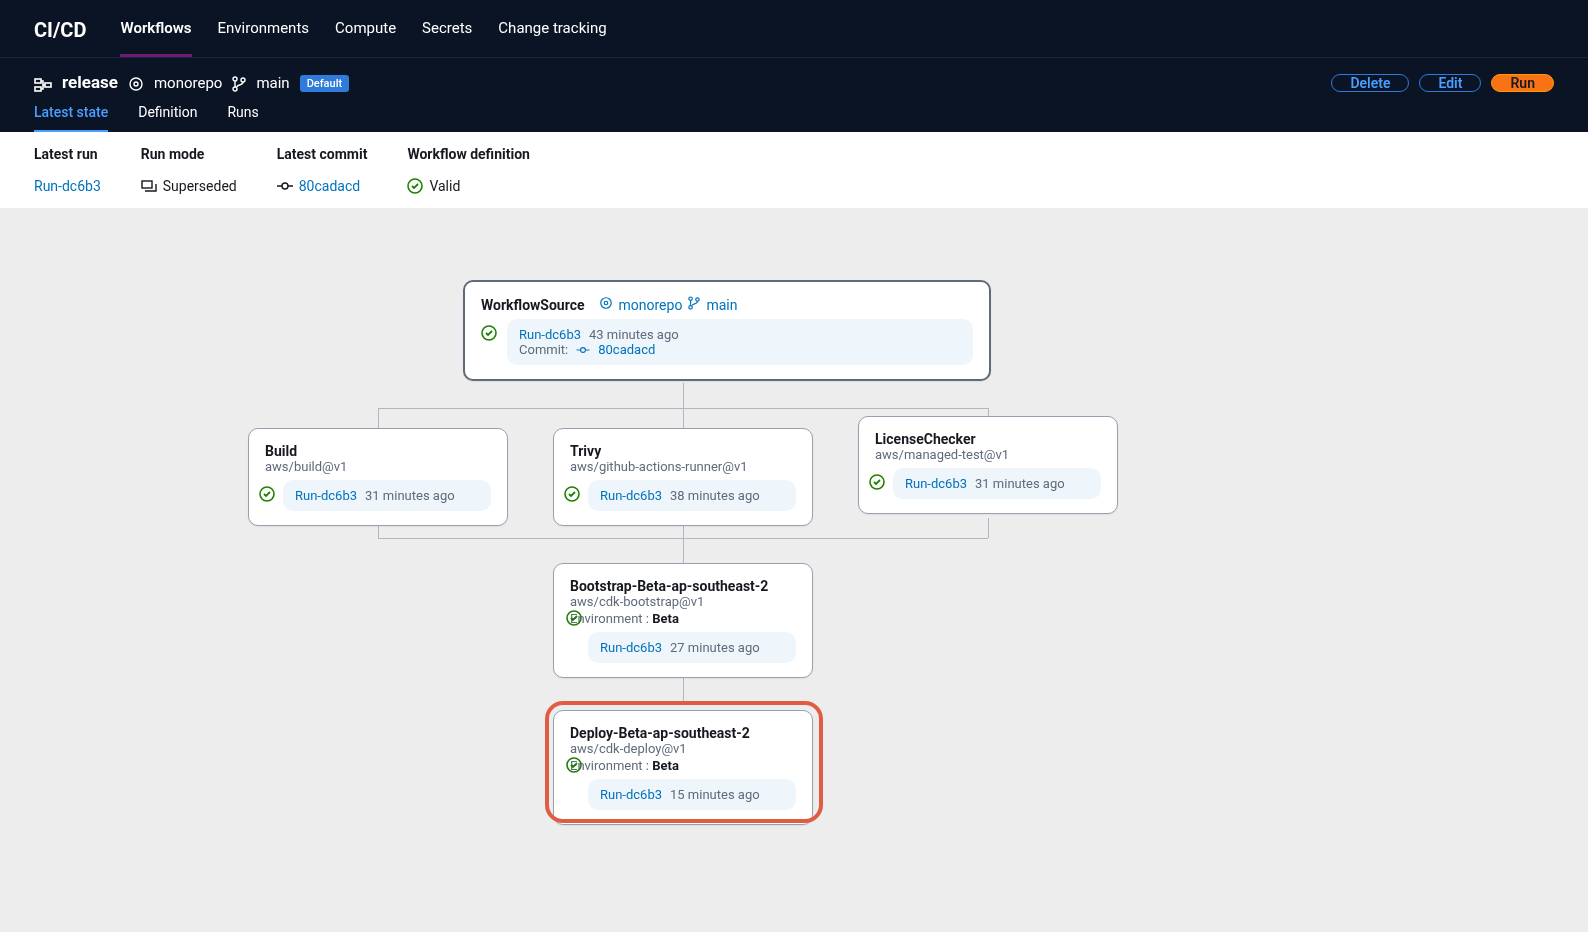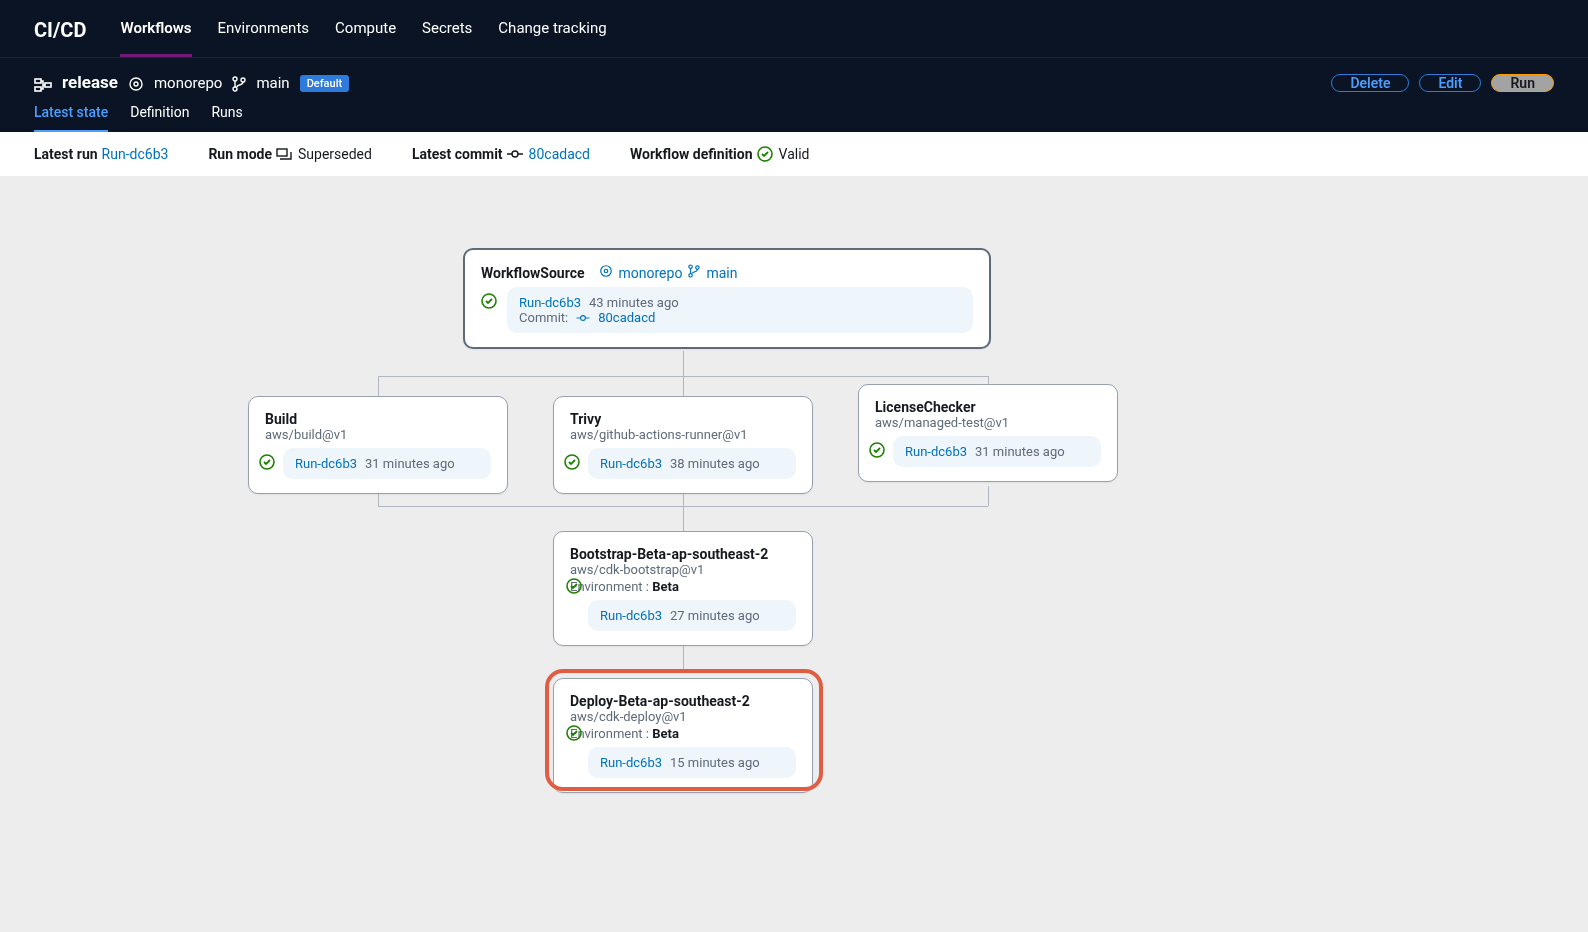--- a/index.html
+++ b/index.html
@@ -14,26 +14,26 @@
 .release-icon{display:inline-flex;width:18px;height:14px}
 .release-icon svg{width:18px;height:14px}
 .sub-title{font-weight:700;font-size:17px}
 .repo-icon,.branch-icon{display:inline-flex}
 .repo-name,.branch-name{font-size:15px}
 .badge-default{background:#2e7bdb;color:#fff;font-size:11px;padding:2px 7px;border-radius:3px;font-weight:500}
 .actions{margin-left:auto;display:flex;gap:10px}
 .btn{border-radius:20px;padding:0 18px;font-size:14px;font-weight:600;cursor:pointer;border:1px solid}
 .btn-delete{background:transparent;border-color:#2e7bdb;color:#4a9eff}
 .btn-edit{background:transparent;border-color:#2e7bdb;color:#4a9eff}
-.btn-run{background:#a3a3a3;border-color:#ff9900;color:#16191f}
-.sub-tabs{display:flex;gap:22px}
+.btn-run{background:#f97316;border-color:#ff9900;color:#16191f}
+.sub-tabs{display:flex;gap:30px}
 .sub-tab{color:#fff;font-size:14px;padding:0 0 10px;cursor:pointer;border-bottom:2px solid transparent}
 .sub-tab.active{color:#4a9eff;border-bottom:2px solid #4a9eff;font-weight:500}
 .summary{background:#fff;padding:14px 34px;display:flex;gap:40px}
-.sum-col{display:flex;gap:4px}
+.sum-col{display:flex;flex-direction:column;gap:16px}
 .sum-label{font-weight:700;font-size:14px}
 .sum-val{font-size:14px;display:flex;align-items:center;gap:6px}
 .link{color:#0073bb;cursor:pointer}
 .check-icon{display:inline-flex;width:16px;height:16px}
 .check-icon svg{width:16px;height:16px}
 .canvas{position:relative;width:100%;height:700px;background:#ededed}
 .node{position:absolute;background:#fff;border:1px solid #97a0af;border-radius:10px;padding:14px 16px;box-shadow:0 1px 2px rgba(0,0,0,.06)}
 .node-source{width:528px;border:2px solid #5f6b7a}
 .node-action{width:260px}
 .node-header{display:flex;align-items:center;gap:14px;margin-bottom:6px}

